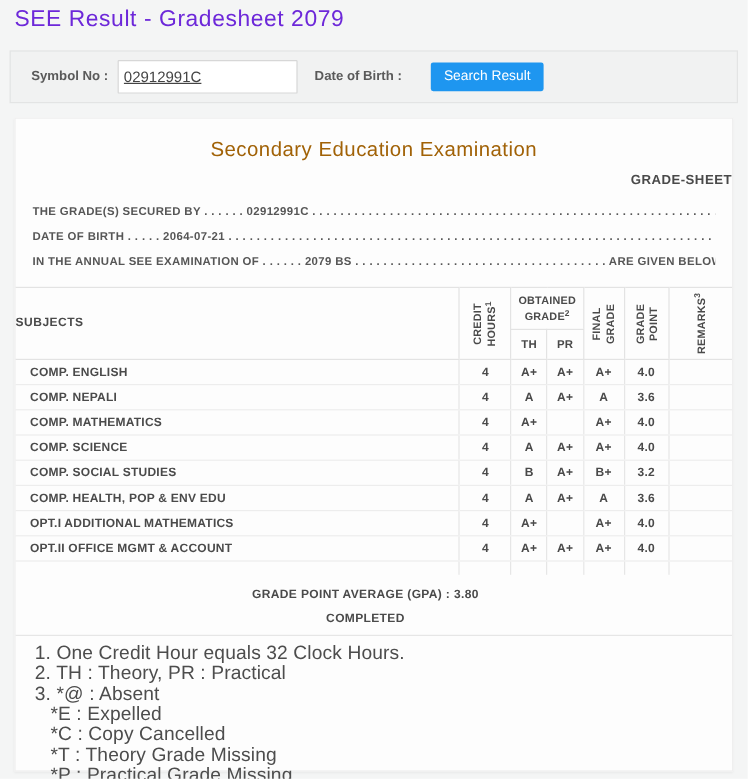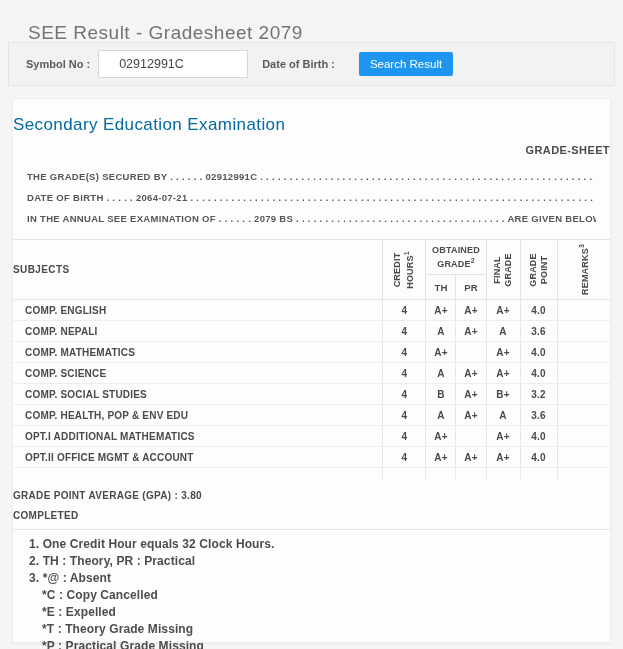--- a/index.html
+++ b/index.html
@@ -3,46 +3,46 @@
 <meta charset="utf-8">
 <style>
   html,body{margin:0;padding:0}
   body{
     width:623px;height:649px;position:relative;overflow:hidden;
     background:#f4f5f5;
     font-family:"Liberation Sans",sans-serif;
     -webkit-font-smoothing:antialiased;
   }
   .page-title{
-    position:absolute;left:12px;top:6px;margin:16px;
-    font-size:19px;font-weight:400;color:#737373;letter-spacing:.5px;
+    position:absolute;left:12px;top:6px;margin:0;
+    font-size:19px;font-weight:400;color:#6d28d9;letter-spacing:.5px;
   }
   
   .search-bar{
     position:absolute;left:8px;top:42px;width:607px;height:44px;box-sizing:border-box;
     background:#f1f2f2;border:1px solid #e3e4e4;
     display:flex;align-items:center;
   }
   .lbl{font-size:11px;font-weight:700;color:#5a5a5a;margin-left:17px;white-space:nowrap}
   .lbl2{margin-left:14px}
   .txt{
     margin-left:8px;width:150px;height:28px;box-sizing:border-box;
     border:1px solid #d7d7d7;background:#fff;border-radius:1px;
-    font-family:inherit;font-size:12.5px;color:#444;padding:0 20px;outline:none;
+    font-family:inherit;font-size:12.5px;color:#444;padding:0 4px;outline:none;text-decoration:underline;
   }
   .btn{
     margin-left:24px;background:#1e96f0;color:#fff;border:none;border-radius:2px;
     font-family:inherit;font-size:11.5px;padding:6px 11px;cursor:pointer;text-align:right;
   }
   
   .panel{
     position:absolute;left:12px;top:98px;width:599px;height:545px;box-sizing:border-box;
     background:#fdfdfd;border:1px solid #efefef;box-shadow:0 1px 2px rgba(0,0,0,.05);
   }
-  .exam-title{margin-top:16px;text-align:left;font-size:17px;color:#0369a1;letter-spacing:.4px}
+  .exam-title{margin-top:16px;text-align:center;font-size:17px;color:#a16207;letter-spacing:.4px}
   .sheet-title{margin-top:9px;text-align:right;font-size:11px;font-weight:700;color:#4a4a4a;letter-spacing:.4px}
   .info{margin:10px 14px 0 14px}
   .info-line{
     font-size:9.5px;font-weight:700;color:#565656;letter-spacing:.3px;
     line-height:21px;white-space:nowrap;overflow:hidden;
   }
   
   table.grades{width:100%;border-collapse:collapse;table-layout:fixed;margin-top:10px}
   table.grades th,table.grades td{padding:0;color:#4a4a4a}
   thead th{
@@ -60,26 +60,26 @@
     width:50px;text-align:center;font-size:9px;font-weight:700;line-height:1.18;letter-spacing:.2px;
   }
   sup{font-size:7px}
   tbody td{
     height:20px;border-left:1px solid #e6e6e6;border-bottom:1px solid #ededed;
     text-align:center;font-size:10px;font-weight:700;letter-spacing:.2px;
   }
   tbody td:first-child{border-left:none;text-align:left;padding-left:12px}
   tr.spacer td{height:11px;border-bottom:none}
   
-  .summary{margin-top:11px;text-align:left;padding-right:14px}
+  .summary{margin-top:11px;text-align:center;padding-right:14px}
   .gpa{font-size:10px;font-weight:700;color:#4a4a4a;letter-spacing:.3px}
   .status{margin-top:9px;font-size:10px;font-weight:700;color:#4a4a4a;letter-spacing:.3px}
   .divider{margin-top:8px;border-bottom:1px solid #e6e6e6}
   .notes{margin:6px 0 0 16px}
-  .note{font-size:12px;font-weight:700;color:#4d4d4d;line-height:17px;letter-spacing:.1px}
+  .note{font-size:16px;font-weight:400;color:#4d4d4d;line-height:17px;letter-spacing:.1px}
   .note.indent{margin-left:13px}
 </style>
 </head>
 <body>
 
 <div class="page">
 
   <h1 class="page-title">SEE Result - Gradesheet 2079</h1>
 
   <div class="search-bar">
@@ -222,20 +222,20 @@
       <div class="gpa">GRADE POINT AVERAGE (GPA) : 3.80</div>
       <div class="status">COMPLETED</div>
     </div>
 
     <div class="divider"></div>
 
     <div class="notes">
         <div class="note">1. One Credit Hour equals 32 Clock Hours.</div>
         <div class="note">2. TH : Theory, PR : Practical</div>
         <div class="note">3. *@ : Absent</div>
+        <div class="note indent">*E : Expelled</div>
         <div class="note indent">*C : Copy Cancelled</div>
-        <div class="note indent">*E : Expelled</div>
         <div class="note indent">*T : Theory Grade Missing</div>
         <div class="note indent">*P : Practical Grade Missing</div>
       </div>
   </div>
 
 </div>
 
 </body></html>

